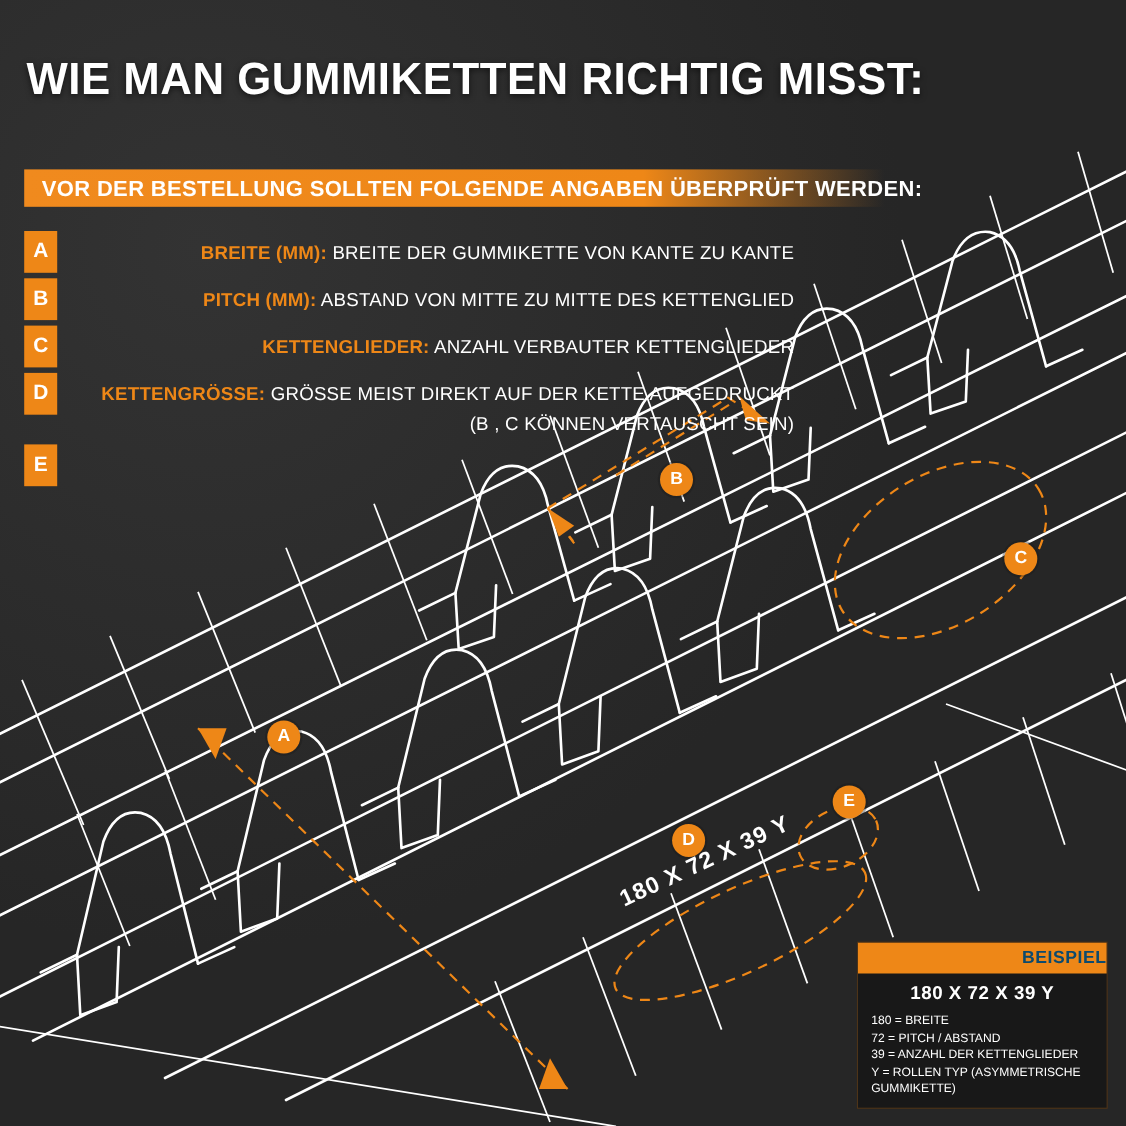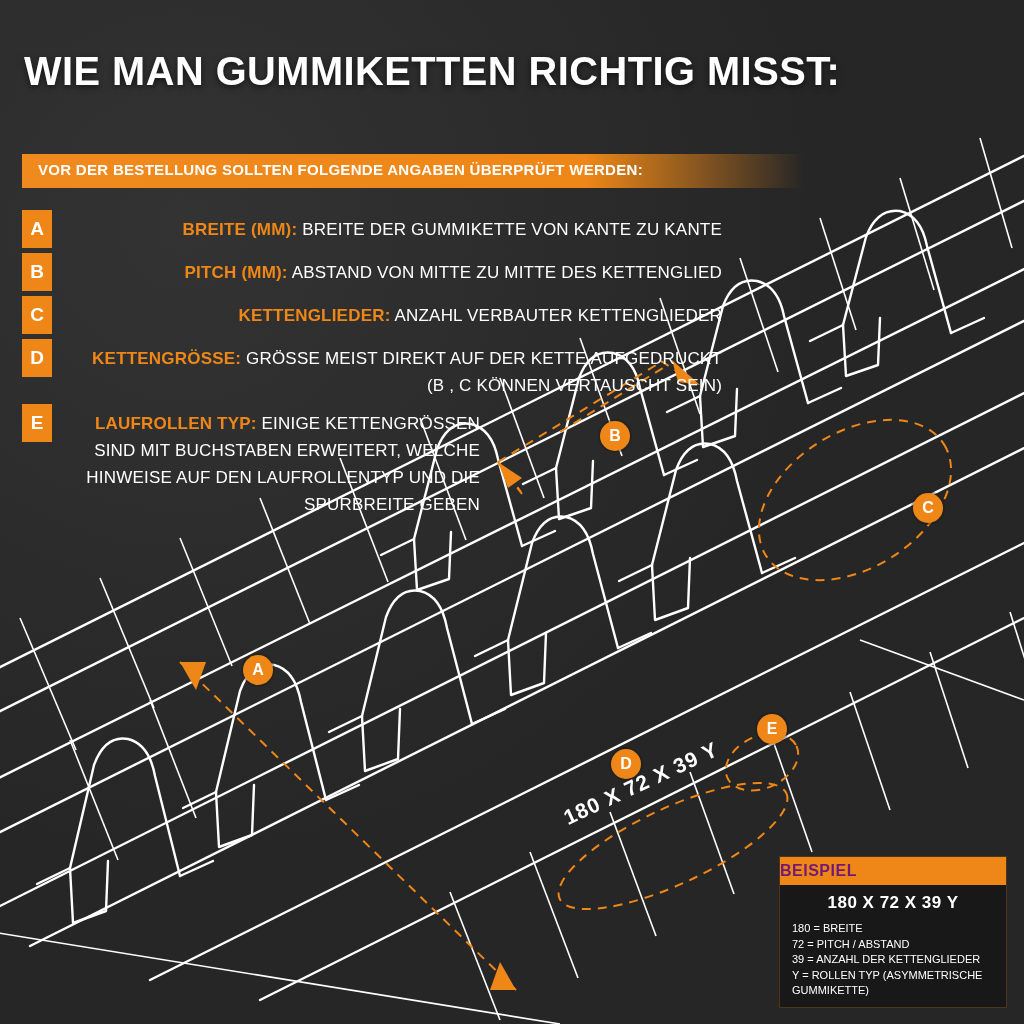--- a/index.html
+++ b/index.html
@@ -49,21 +49,21 @@
     left: 22px;
     top: 154px;
     width: 782px;
     height: 34px;
     background: linear-gradient(90deg, #f08a1e 0%, #ee8717 72%, rgba(238,135,23,0.0) 100%);
   }
   .subtitle-bar .txt {
     position: absolute;
     left: 16px;
     top: 7px;
-    font-size: 15px;
+    font-size: 20px;
     font-weight: bold;
     letter-spacing: 0.3px;
     color: #ffffff;
     text-transform: uppercase;
     white-space: nowrap;
   }
 
   
   .legend {
     position: absolute;
@@ -142,25 +142,25 @@
     left: 779px;
     top: 856px;
     width: 226px;
     height: 150px;
     background: rgba(20,20,20,0.78);
     border: 1px solid rgba(238,135,23,0.25);
   }
   .example-header {
     height: 28px;
     background: #ee8717;
-    color: #701a75;
+    color: #0c4a6e;
     font-size: 16px;
     font-weight: bold;
     line-height: 28px;
-    text-align: left;
+    text-align: right;
     letter-spacing: 0.5px;
     text-transform: uppercase;
   }
   .example-code {
     margin-top: 8px;
     text-align: center;
     font-size: 17px;
     font-weight: bold;
     color: #ffffff;
     letter-spacing: 0.5px;
@@ -331,23 +331,20 @@
 
     <div class="legend-row">
       <div class="badge">D</div>
       <div class="legend-text">
         <span class="key">KETTENGRÖßE:</span><span class="rest"> GRÖßE MEIST DIREKT AUF DER KETTE AUFGEDRUCKT (B , C KÖNNEN VERTAUSCHT SEIN)</span>
       </div>
     </div>
 
     <div class="legend-row">
       <div class="badge">E</div>
-      <div class="legend-text" style="max-width:400px">
-        <span class="key">LAUFROLLEN TYP:</span><span class="rest"> EINIGE KETTENGRÖßEN SIND MIT BUCHSTABEN ERWEITERT, WELCHE HINWEISE AUF DEN LAUFROLLENTYP UND DIE SPURBREITE GEBEN</span>
-      </div>
     </div>
 
   </div>
 
   <div class="marker" style="left:600px; top:421px;">B</div>
   <div class="marker" style="left:913px; top:493px;">C</div>
   <div class="marker" style="left:243px; top:655px;">A</div>
   <div class="marker" style="left:611px; top:749px;">D</div>
   <div class="marker" style="left:757px; top:714px;">E</div>
 

